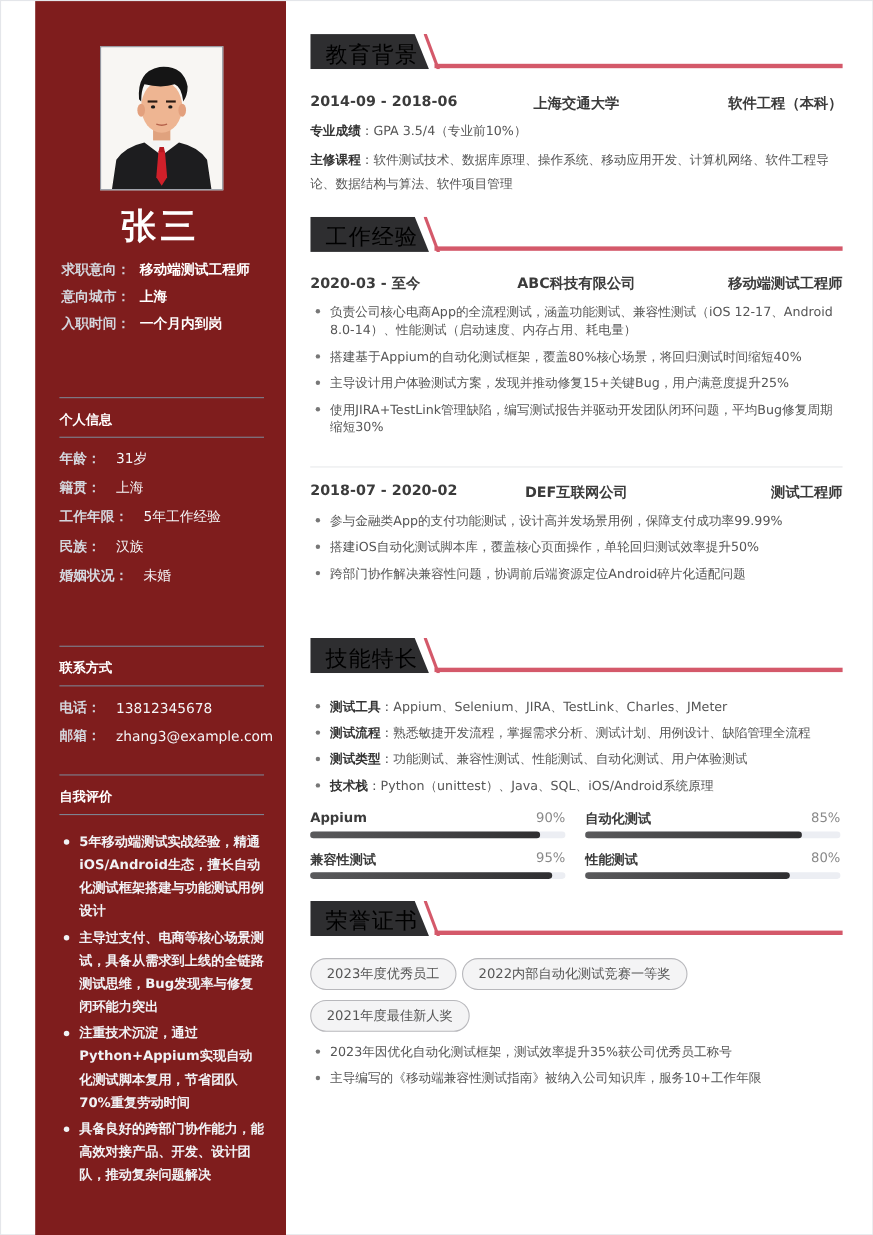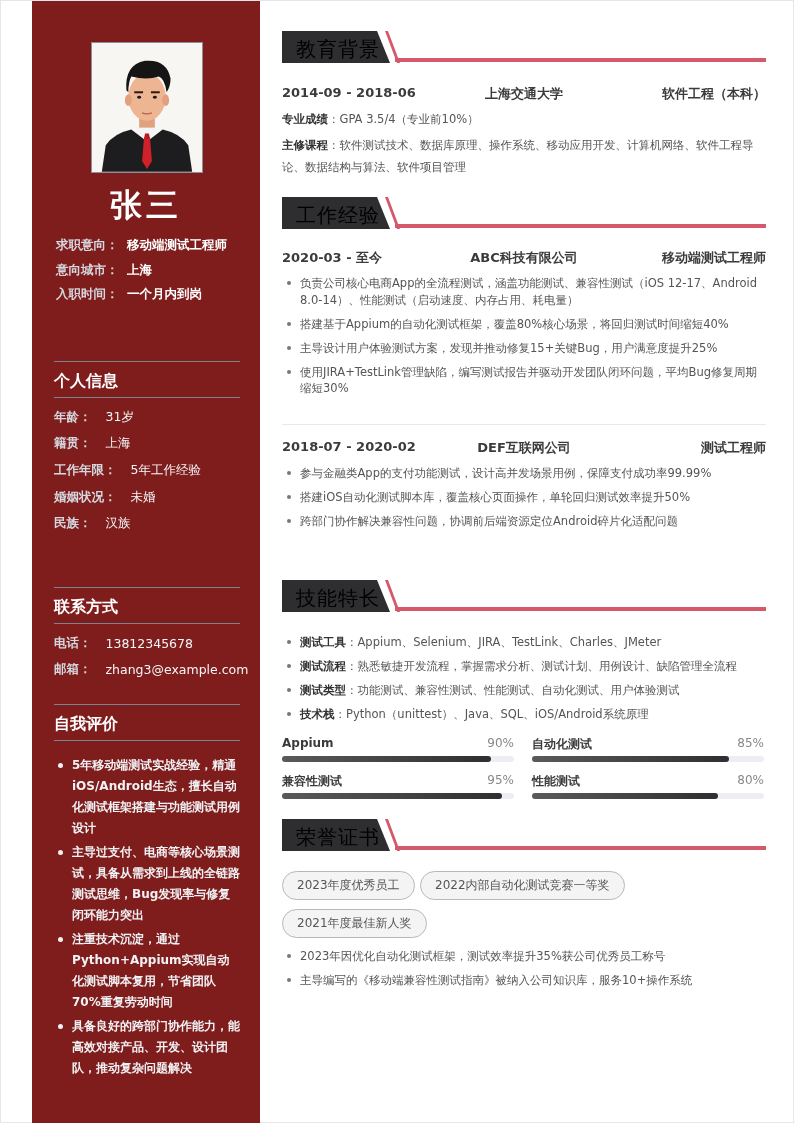--- a/index.html
+++ b/index.html
@@ -11,21 +11,21 @@
   .sidebar { position: absolute; left: 31px; top: 0; width: 228px; height: 1123px; background: #7f1d1d; color: #fff; }
   .photo { position: absolute; left: 59px; top: 41px; width: 112px; height: 131px; background: #f7f5f2; border: 1px solid #8a8f99; overflow: hidden; }
   .photo svg { width: 100%; height: 100%; display: block; }
   .name { position: absolute; left: 0; top: 183px; width: 228px; text-align: center; font-size: 32px; font-weight: bold; letter-spacing: 4px; color: #fff; }
   .intent { position: absolute; left: 24px; top: 236px; width: 190px; }
   .intent .row { height: 24.5px; font-size: 12.5px; font-weight: bold; display: flex; white-space: nowrap; }
   .intent .lbl { color: #d4d7de; width: 71px; }
   .intent .val { color: #fff; }
 
   .side-section { position: absolute; left: 22px; width: 186px; }
-  .side-section .title { border-top: 1px solid #7d8290; border-bottom: 1px solid #7d8290; padding: 8px 0 6px 0; font-size: 16px; font-weight: bold; color: #fff; height: 37px; line-height: 22px; }
+  .side-section .title { border-top: 1px solid #7d8290; border-bottom: 1px solid #7d8290; padding: 8px 0 6px 0; font-size: 12px; font-weight: bold; color: #fff; height: 37px; line-height: 22px; }
   .info-rows { padding-top: 6px; }
   .info-rows .row { height: 26.6px; font-size: 12.5px; display: flex; white-space: nowrap; align-items: center; }
   .info-rows .lbl { color: #d4d7de; font-weight: bold; padding-right: 14px; }
   .info-rows .val { color: #f4f5f7; }
 
   .eval-list { list-style: none; padding-top: 14px; padding-left: 4px; }
   .eval-list li { position: relative; padding-left: 14px; font-size: 12px; font-weight: bold; line-height: 21px; color: #f1f2f5; margin-bottom: 3px; }
   .eval-list li::before { content: ""; position: absolute; left: 0; top: 8px; width: 5px; height: 5px; border-radius: 50%; background: #f1f2f5; }
 
   
@@ -110,26 +110,26 @@
         </div>
         <div class="row">
           <span class="lbl">籍贯：</span>
           <span class="val">上海</span>
         </div>
         <div class="row">
           <span class="lbl">工作年限：</span>
           <span class="val">5年工作经验</span>
         </div>
         <div class="row">
+          <span class="lbl">民族：</span>
+          <span class="val">汉族</span>
+        </div>
+        <div class="row">
           <span class="lbl">婚姻状况：</span>
           <span class="val">未婚</span>
-        </div>
-        <div class="row">
-          <span class="lbl">民族：</span>
-          <span class="val">汉族</span>
         </div>
       </div>
     </div>
 
     <div class="side-section" style="top:586px;">
       <div class="title">联系方式</div>
       <div class="info-rows">
         <div class="row">
           <span class="lbl">电话：</span>
           <span class="val">13812345678</span>
@@ -262,16 +262,16 @@
         </svg>
       <div class="line"></div>
     </div>
     <div class="tags">
       <span class="tag" style="left:0; top:0;">2023年度优秀员工</span>
       <span class="tag" style="left:138px; top:0;">2022内部自动化测试竞赛一等奖</span>
       <span class="tag" style="left:0; top:38px;">2021年度最佳新人奖</span>
     </div>
     <ul class="blist" style="top:947px;">
       <li>2023年因优化自动化测试框架，测试效率提升35%获公司优秀员工称号</li>
-      <li>主导编写的《移动端兼容性测试指南》被纳入公司知识库，服务10+操作系统</li>
+      <li>主导编写的《移动端兼容性测试指南》被纳入公司知识库，服务10+工作年限</li>
     </ul>
   </main>
 </div>
 
 </body></html>

